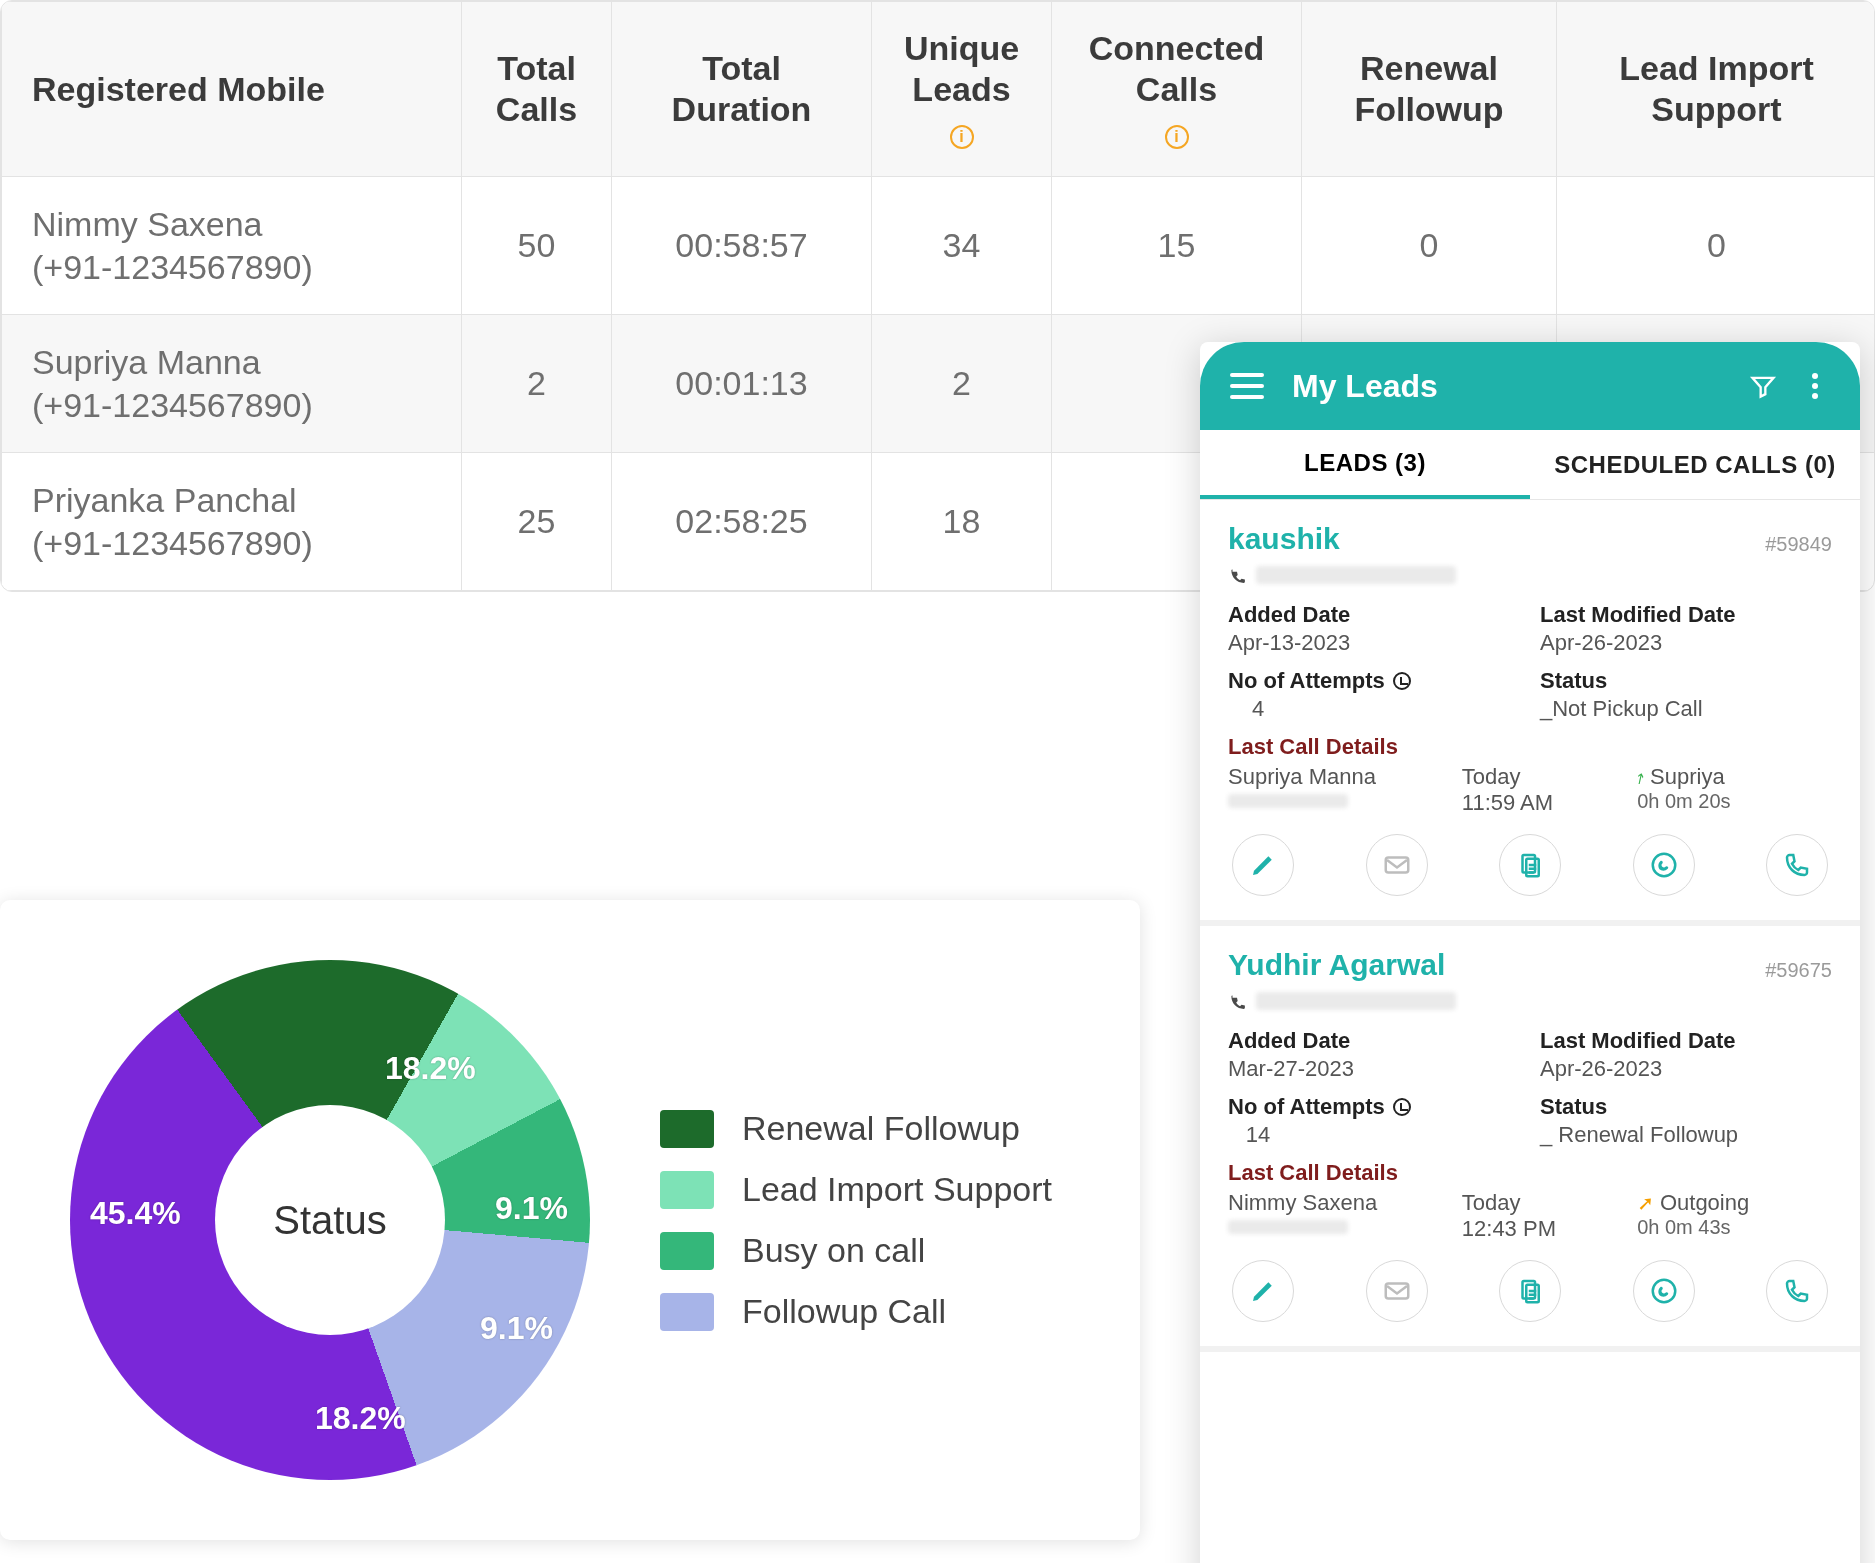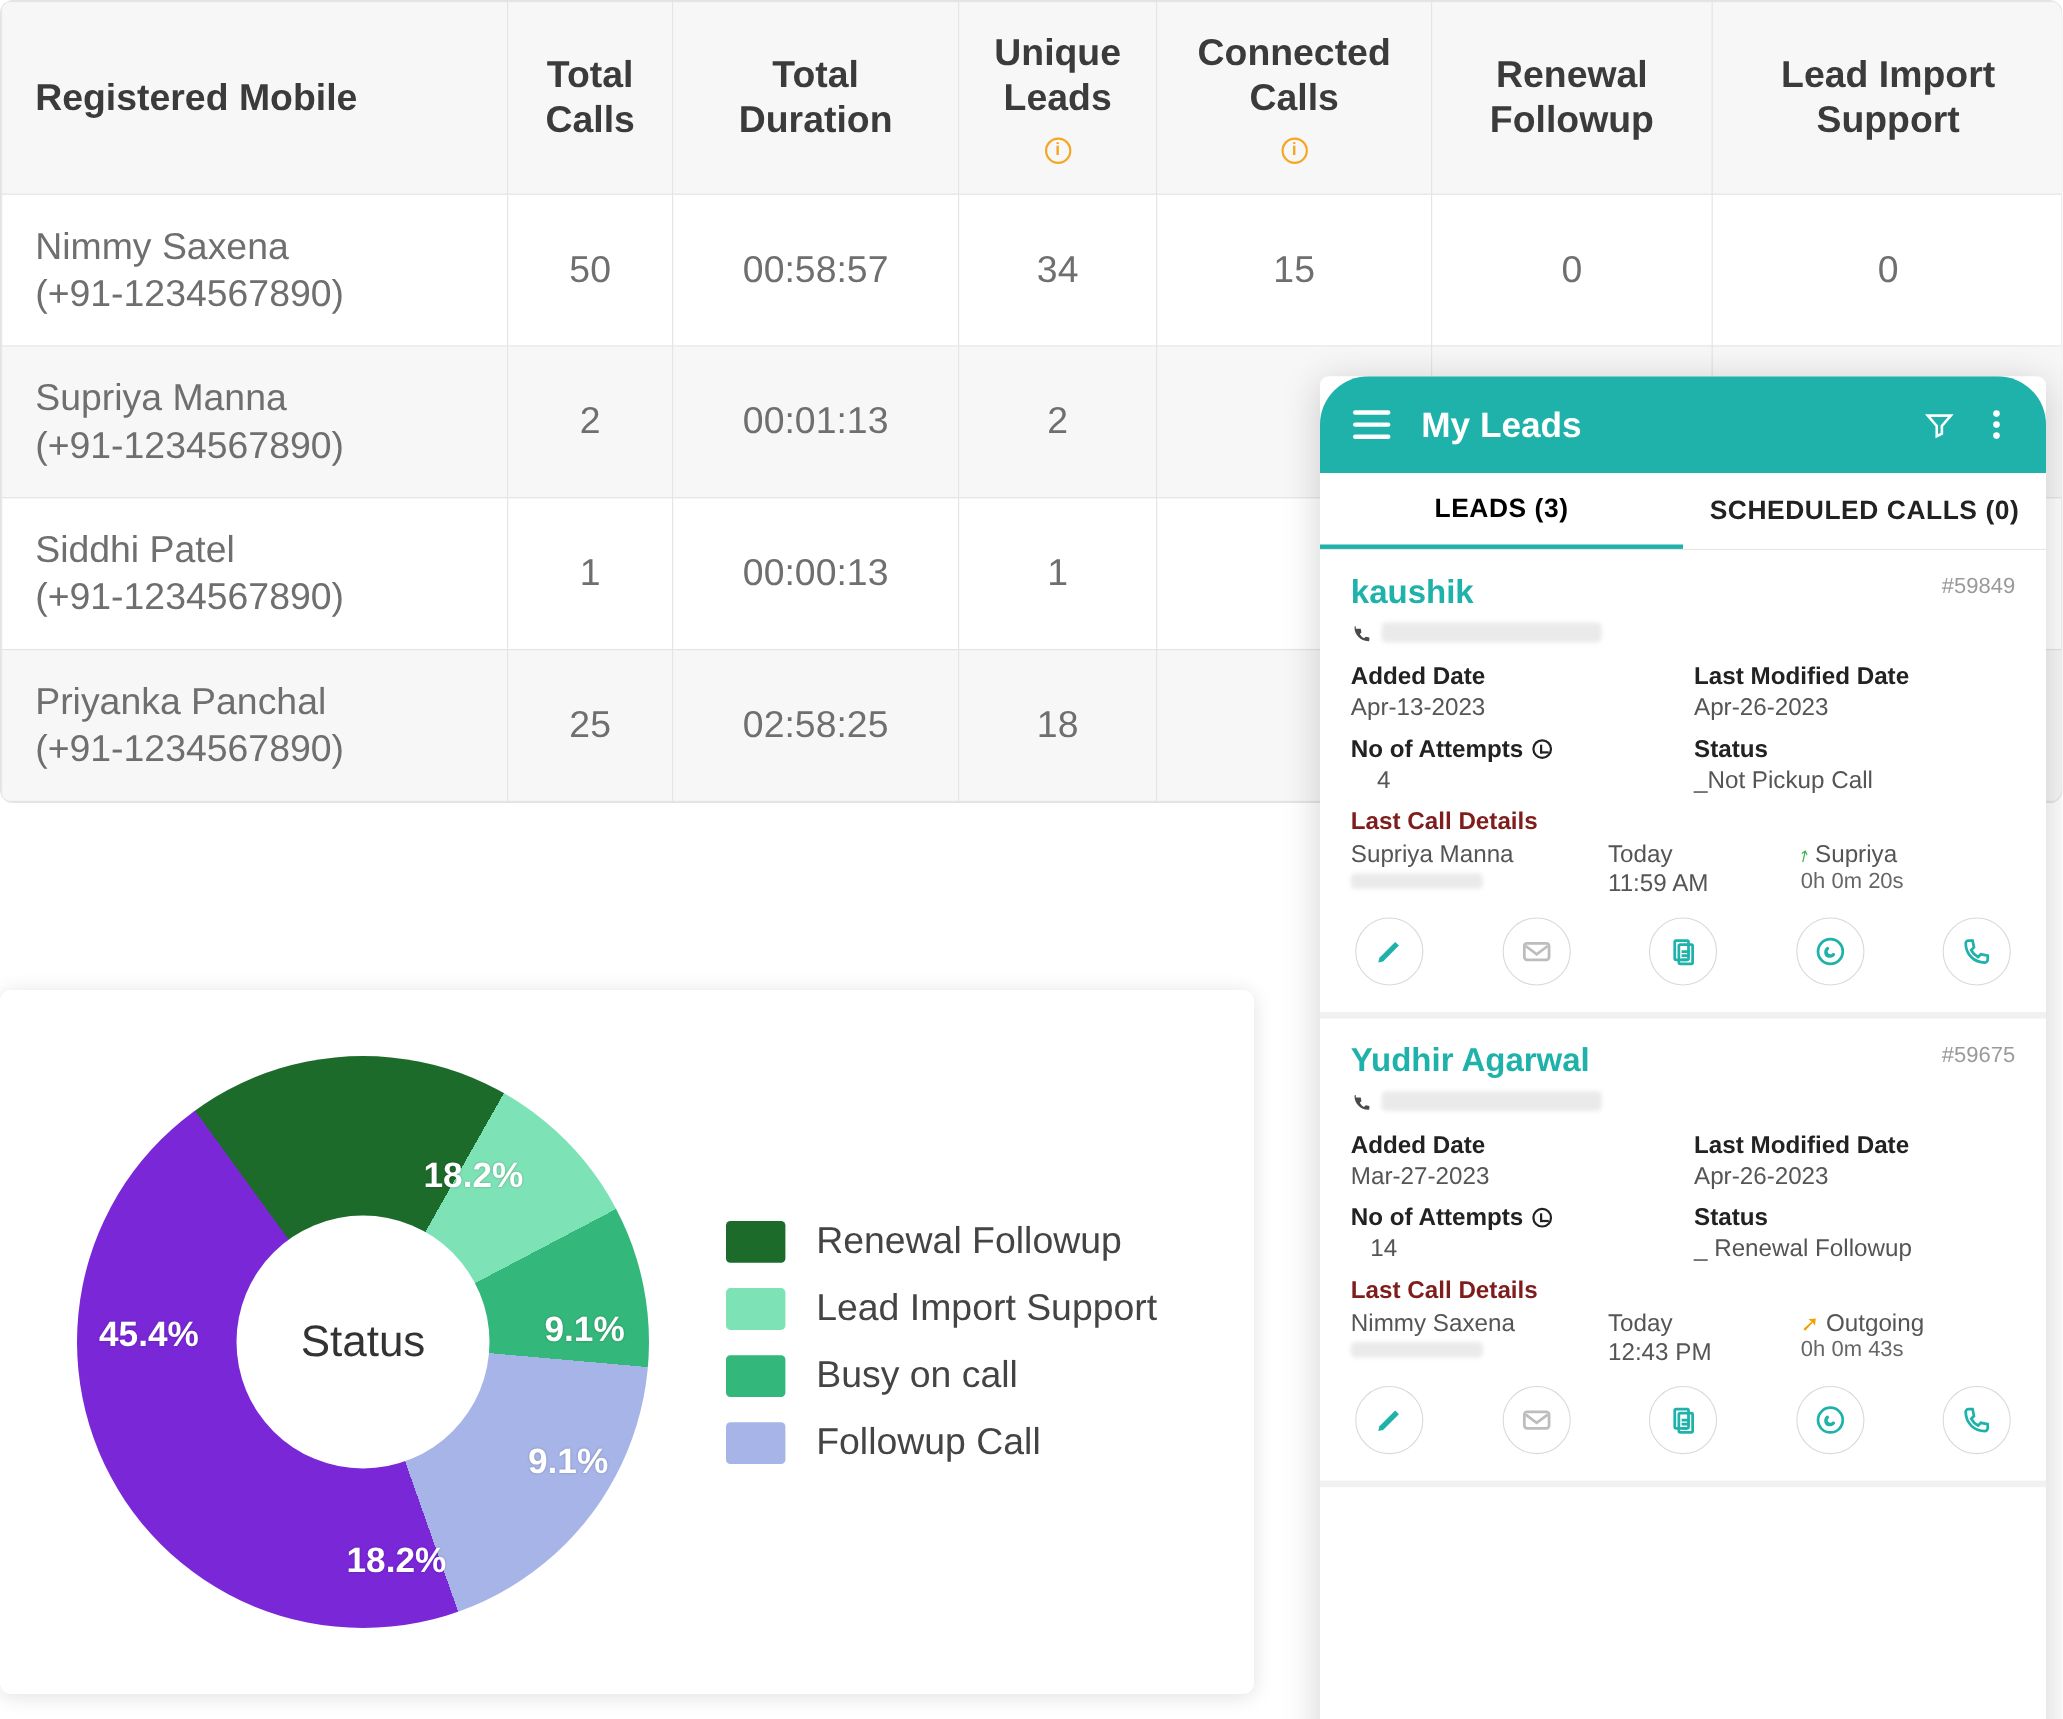--- a/index.html
+++ b/index.html
@@ -101,21 +101,21 @@
   .filter-icon svg{ width:28px; height:28px; fill:none; stroke:#fff; stroke-width:2;}
   .more-icon{ flex-direction:column; justify-content:space-between; height:26px;}
   .more-icon span{ width:6px; height:6px; background:#fff; border-radius:50%;}
 
   .tabs{ display:flex; height:70px; border-bottom:1px solid #e6e6e6;}
   .tab{ flex:1; display:flex; align-items:center; justify-content:center; font-size:24px; font-weight:700; letter-spacing:.5px; cursor:pointer;}
   .tab.active{ color:#000000; border-bottom:4px solid #1fb2aa;}
   .tab.inactive{ color:#222;}
 
   .lead-card{ padding:22px 28px 4px 28px; border-bottom:6px solid #f1f1f1;}
-  .lead-head{ display:flex; justify-content:space-between; align-items:flex-start;}
+  .lead-head{ display:flex; justify-content:space-between; align-items:flex-end;}
   .lead-name{ color:#1fb2aa; font-size:30px; font-weight:700;}
   .lead-id{ color:#9a9a9a; font-size:20px;}
   .lead-phone-row{ display:flex; align-items:center; margin:10px 0 18px 0; color:#b8b8b8;}
   .mini-phone{ width:18px; height:18px; margin-right:10px;}
   .mini-phone svg{ width:18px; height:18px; fill:#4a4a4a;}
   .blurred{ width:200px; height:18px; background:#eaeaea; border-radius:4px; filter: blur(2px);}
 
   .grid2{ display:grid; grid-template-columns:1fr 1fr; row-gap:12px; column-gap:20px; margin-bottom:12px;}
   .kv-label{ font-size:22px; font-weight:700; color:#222; display:flex; align-items:center;}
   .kv-label .clock{ width:18px; height:18px; border:2px solid #222; border-radius:50%; margin-left:8px; position:relative;}
@@ -182,29 +182,20 @@
         <tr>
           <td class="cell-name">Supriya Manna<br>(+91-1234567890)</td>
           <td>2</td>
           <td>00:01:13</td>
           <td>2</td>
           <td></td>
           <td></td>
           <td></td>
         </tr>
         <tr>
-          <td class="cell-name">Siddhi Patel<br>(+91-1234567890)</td>
-          <td>1</td>
-          <td>00:00:13</td>
-          <td>1</td>
-          <td></td>
-          <td></td>
-          <td></td>
-        </tr>
-        <tr>
           <td class="cell-name">Priyanka Panchal<br>(+91-1234567890)</td>
           <td>25</td>
           <td>02:58:25</td>
           <td>18</td>
           <td></td>
           <td></td>
           <td></td>
         </tr>
       </tbody>
   </table>

